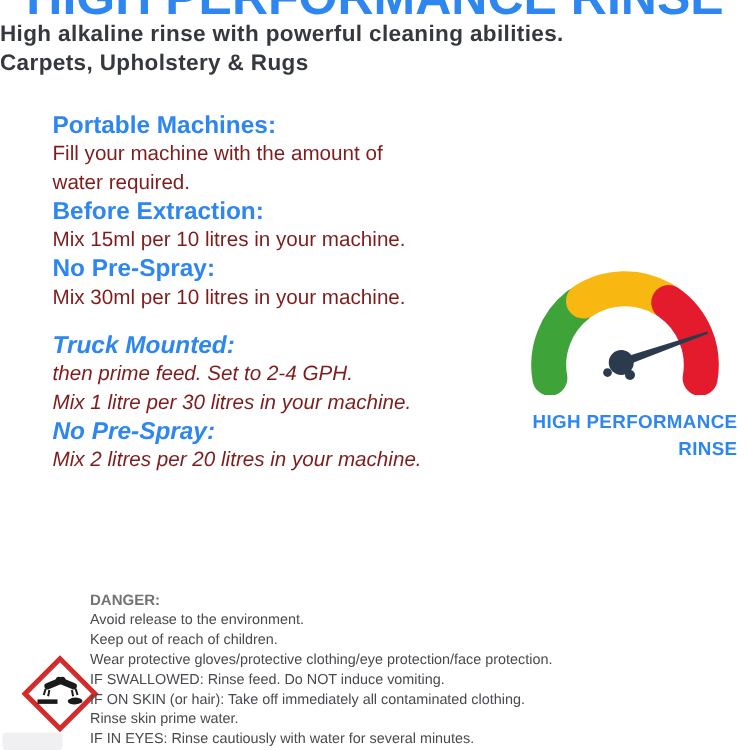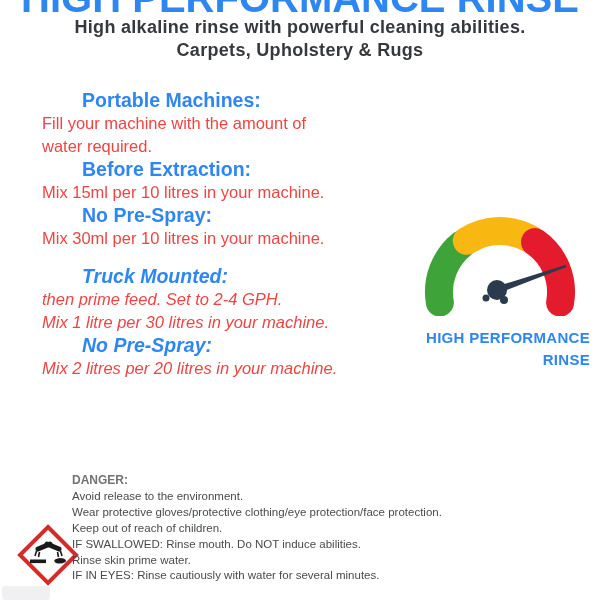--- a/index.html
+++ b/index.html
@@ -8,27 +8,27 @@
     background:#ffffff;font-family:"Liberation Sans",sans-serif;
     -webkit-font-smoothing:antialiased;
   }
   .abs{position:absolute;}
   .title{
     top:-22px;left:0;width:600px;text-align:center;
     font-size:40px;line-height:40px;font-weight:800;letter-spacing:0px;
     color:#2E86F0;white-space:nowrap;
   }
   .subtitle{
-    top:16px;left:0;width:600px;text-align:center;
+    top:16px;left:0;width:600px;text-align:left;
     font-size:18px;line-height:23px;font-weight:700;letter-spacing:0.3px;
     color:#35393E;
   }
   .instr{left:42px;line-height:23px;white-space:nowrap;}
-  .instr .h{font-size:19.5px;font-weight:700;color:#2E86F0;margin-left:40px;}
-  .instr .t{font-size:16.5px;font-weight:400;color:#ef4444;}
+  .instr .h{font-size:19.5px;font-weight:700;color:#2E86F0;}
+  .instr .t{font-size:16.5px;font-weight:400;color:#7f1d1d;}
   #block-a{top:89px;}
   #block-b{top:265px;font-style:italic;}
   .gauge-label{
     top:327px;left:410px;width:180px;text-align:right;
     font-size:15px;line-height:22px;font-weight:700;letter-spacing:0.3px;
     color:#2E86F0;
   }
   .warnings{
     top:473px;left:72px;width:510px;
     font-size:11.5px;line-height:15.9px;color:#474A4E;white-space:nowrap;
@@ -92,20 +92,21 @@
     <line x1="43.5" y1="27" x2="45" y2="32" stroke-width="1.6"></line>
     <line x1="40.5" y1="28" x2="41.5" y2="33" stroke-width="1.6"></line>
     <rect x="13" y="35.5" width="16" height="3.6" stroke="none"></rect>
     <path d="M38,35.5 q4,-2.5 8.5,-1 q3.5,1.2 2,3.4 q-5,2.6 -9.5,1 q-3,-1.6 -1,-3.4 z" stroke="none"></path>
   </g>
 </svg>
 
 <div class="abs warnings">
   <div class="danger">DANGER:</div>
   <div>Avoid release to the environment.</div>
+  <div>Keep out of reach of children.</div>
   <div>Wear protective gloves/protective clothing/eye protection/face protection.</div>
-  <div>Keep out of reach of children.</div>
-  <div>IF SWALLOWED: Rinse mouth. Do NOT induce abilities.</div>
+  <div>IF SWALLOWED: Rinse feed. Do NOT induce vomiting.</div>
+  <div>IF ON SKIN (or hair): Take off immediately all contaminated clothing.</div>
   <div>Rinse skin prime water.</div>
   <div>IF IN EYES: Rinse cautiously with water for several minutes.</div>
 </div>
 
 <div class="abs artifact"></div>
 
 </body></html>

